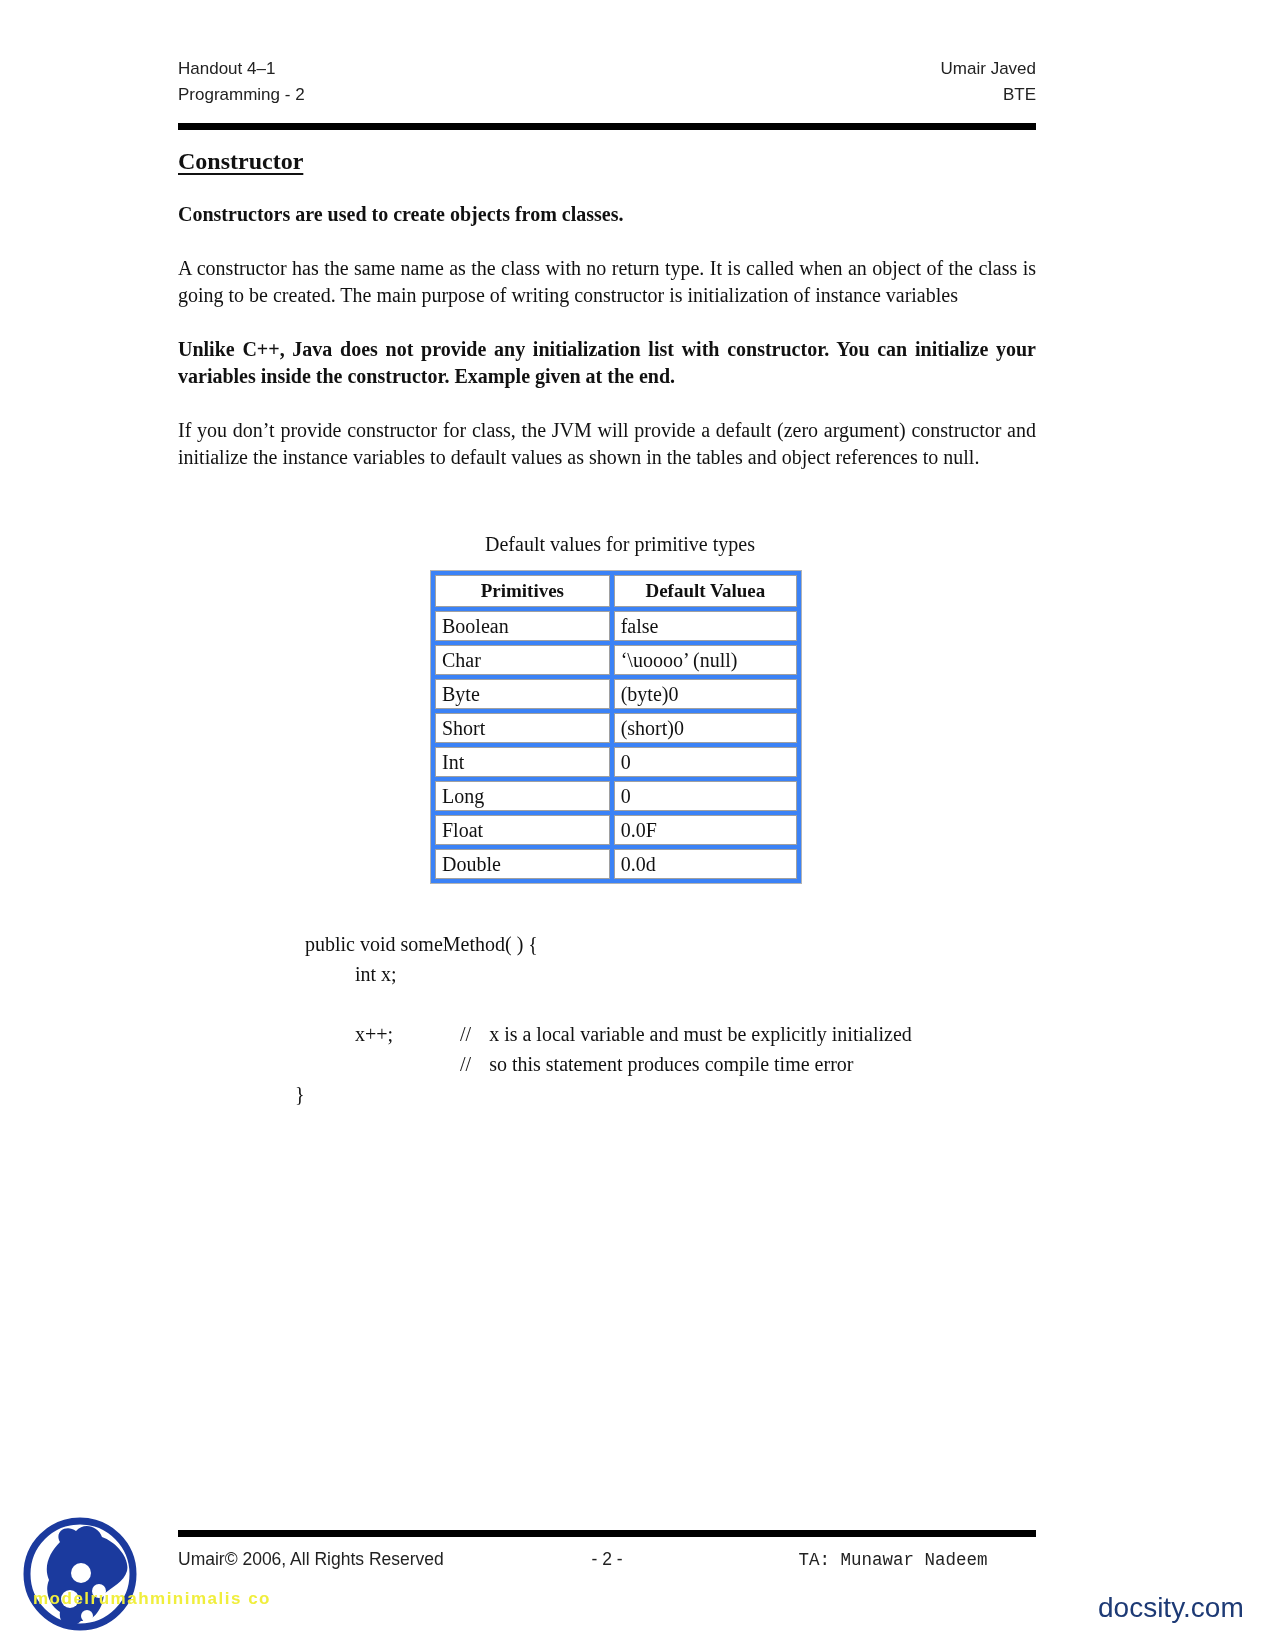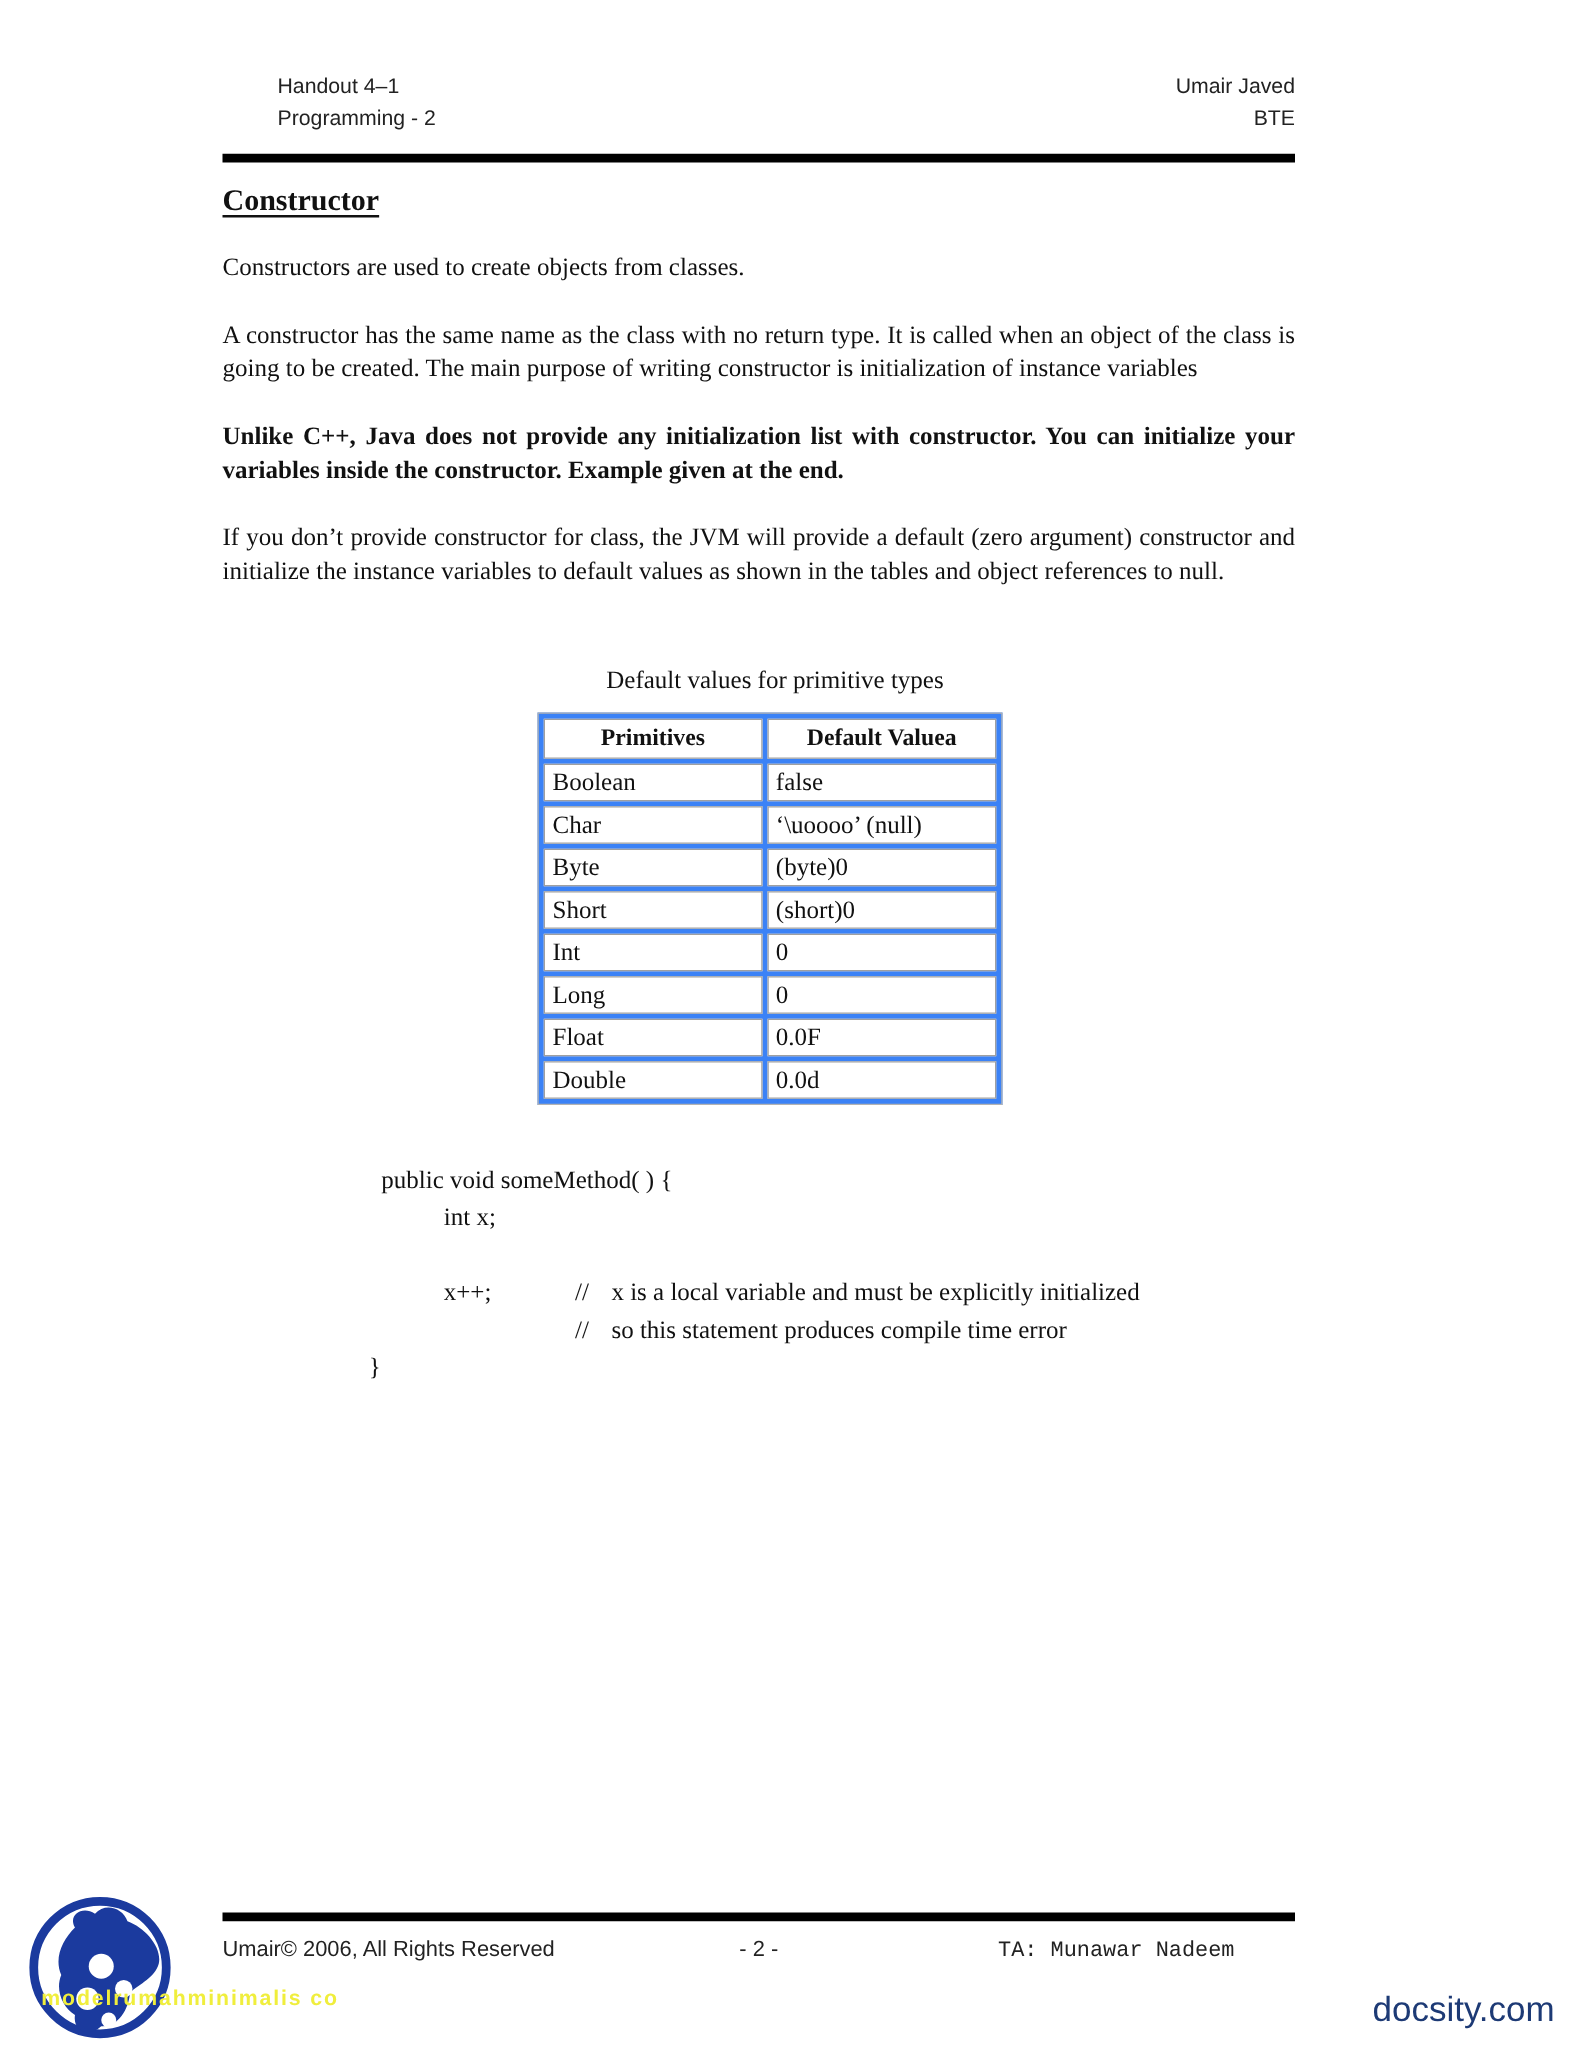--- a/index.html
+++ b/index.html
@@ -9,34 +9,34 @@
     background:#ffffff;
     overflow:hidden;
     font-family:"Liberation Serif", serif;
     color:#111111;
   }
   .content{
     position:absolute;left:178px;top:56px;width:858px;
   }
   
   .doc-header{display:flex;justify-content:space-between;align-items:center;
-    font-family:"Liberation Sans", sans-serif;font-size:17px;line-height:26px;color:#222;margin-left:44px;}
+    font-family:"Liberation Sans", sans-serif;font-size:17px;line-height:26px;color:#222;}
   .doc-header .right{text-align:right;}
   .header-rule{height:7px;background:#000;margin-top:15px;}
   
   .doc-title{
     margin-top:18px;
     font-size:24px;font-weight:bold;
     text-decoration:underline;text-underline-offset:4px;text-decoration-thickness:2px;
   }
   
   p.body{
     font-size:20px;line-height:27px;margin:27px 0 0 0;text-align:justify;
   }
-  p.body.first{margin-top:26px;}
+  p.body.first{margin-top:26px;font-weight:bold;}
   p.body.bold{font-weight:bold;}
   
   .table-wrap{margin:62px 0 0 252px;width:380px;}
   .table-caption{
     text-align:center;font-size:20px;
     text-underline-offset:3px;
     margin-bottom:14px;
   }
   table.defaults{
     border-collapse:separate;border-spacing:4px;

